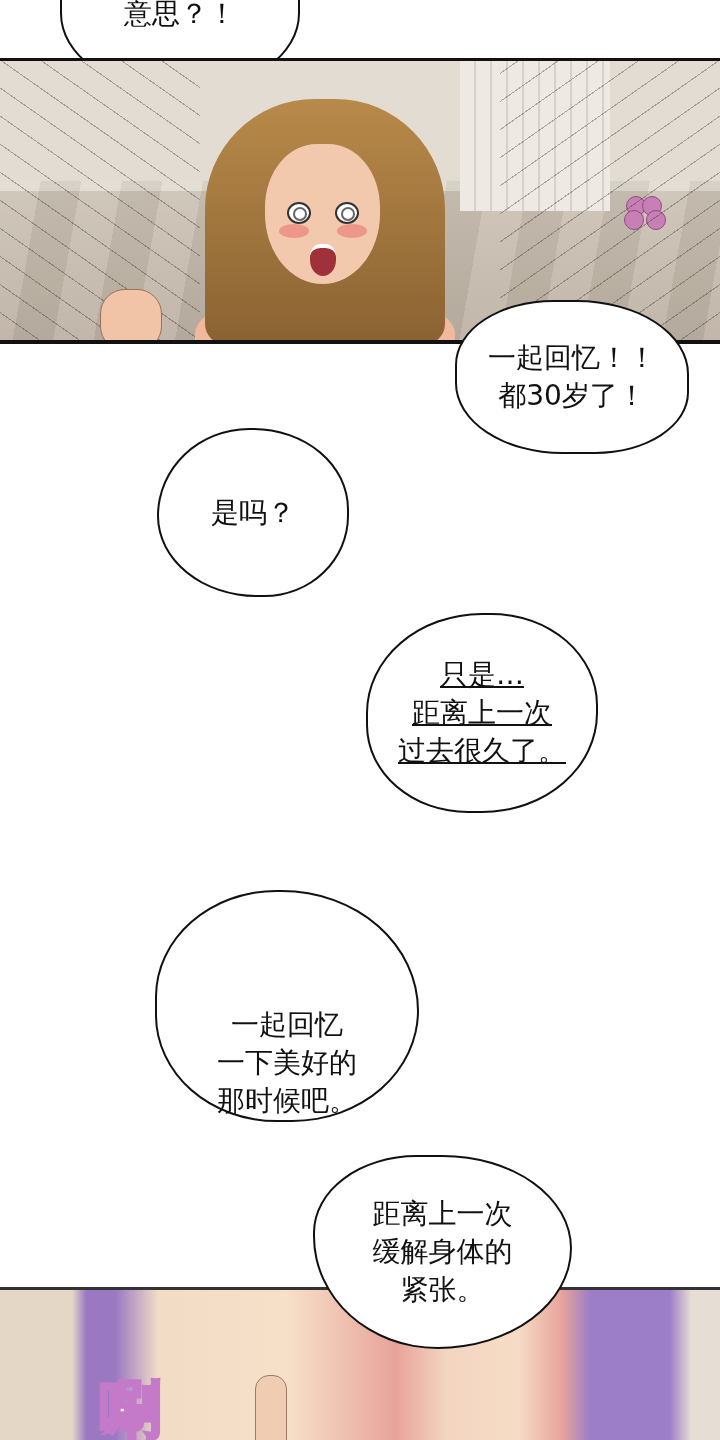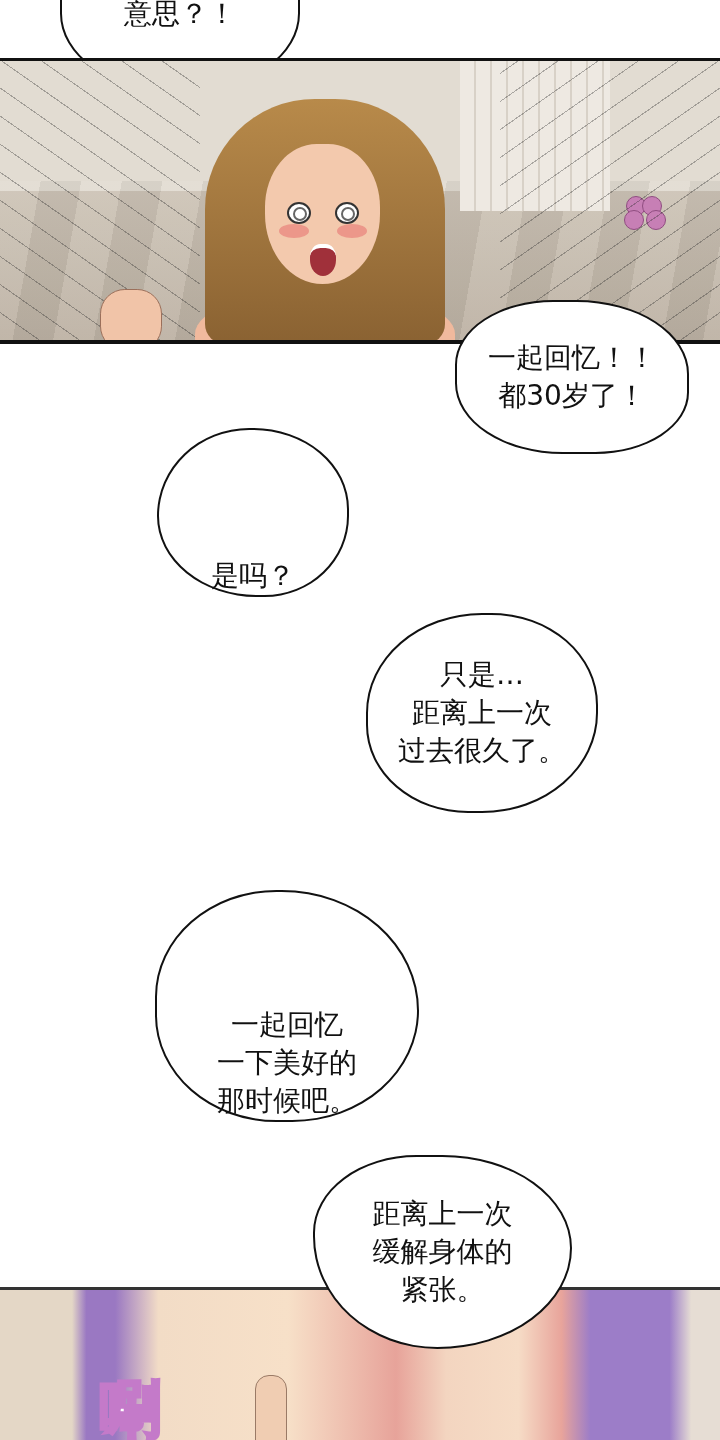--- a/index.html
+++ b/index.html
@@ -34,22 +34,22 @@
   .fist { position:absolute; left:100px; top:228px; width:60px; height:60px; border-radius:40%; background:#f1c4a8; border:1px solid #9b6f5a; }
   .balls { position:absolute; left:626px; top:135px; }
   .balls span { position:absolute; width:18px; height:18px; border-radius:50%; background:#c77fb5; border:1px solid #8f4d80; }
 
   .bubble { position:absolute; background:#fff; border:2.5px solid #111; display:flex; align-items:center; justify-content:center; text-align:center;
             font-size:28px; line-height:38px; color:#111; font-weight:500; white-space:pre-line; }
   .b-top { left:60px; top:-80px; width:240px; height:170px; border-radius:40% 40% 45% 45%; align-items:flex-end; padding-bottom:55px; box-sizing:border-box;
            clip-path: polygon(0 0,100% 0,100% 100%,0 100%); }
   .b-top-wrap { position:absolute; left:0; top:0; width:360px; height:100px; overflow:hidden; }
   .b-spiky { left:455px; top:300px; width:230px; height:150px; border-radius:42% 48% 40% 46%; }
-  .b-1 { left:157px; top:428px; width:188px; height:165px; border-radius:48% 50% 44% 52% / 52% 48% 48% 48%;align-items:flex-end; }
-  .b-2 { left:366px; top:613px; width:228px; height:196px; border-radius:50% 46% 50% 44%; }
+  .b-1 { left:157px; top:428px; width:188px; height:165px; border-radius:48% 50% 44% 52% / 52% 48% 48% 48%; }
+  .b-2 { left:366px; top:613px; width:228px; height:196px; border-radius:50% 46% 50% 44%;text-decoration:underline; }
   .b-3 { left:155px; top:890px; width:260px; height:228px; border-radius:46% 52% 48% 46%;align-items:flex-end; }
   .b-4 { left:313px; top:1155px; width:255px; height:190px; border-radius:40% 50% 52% 48% / 40% 48% 52% 58%; }
 
   .sfx { position:absolute; left:100px; top:1368px; font-size:62px; font-weight:bold; color:#ffffff;
          -webkit-text-stroke:3px #c47ac9; letter-spacing:0; }
   .finger { position:absolute; left:255px; top:1375px; width:30px; height:70px; border-radius:14px 14px 0 0; background:#f0cdb2; border:1px solid #9a7a66; }
 </style>
 </head>
 <body>
 

